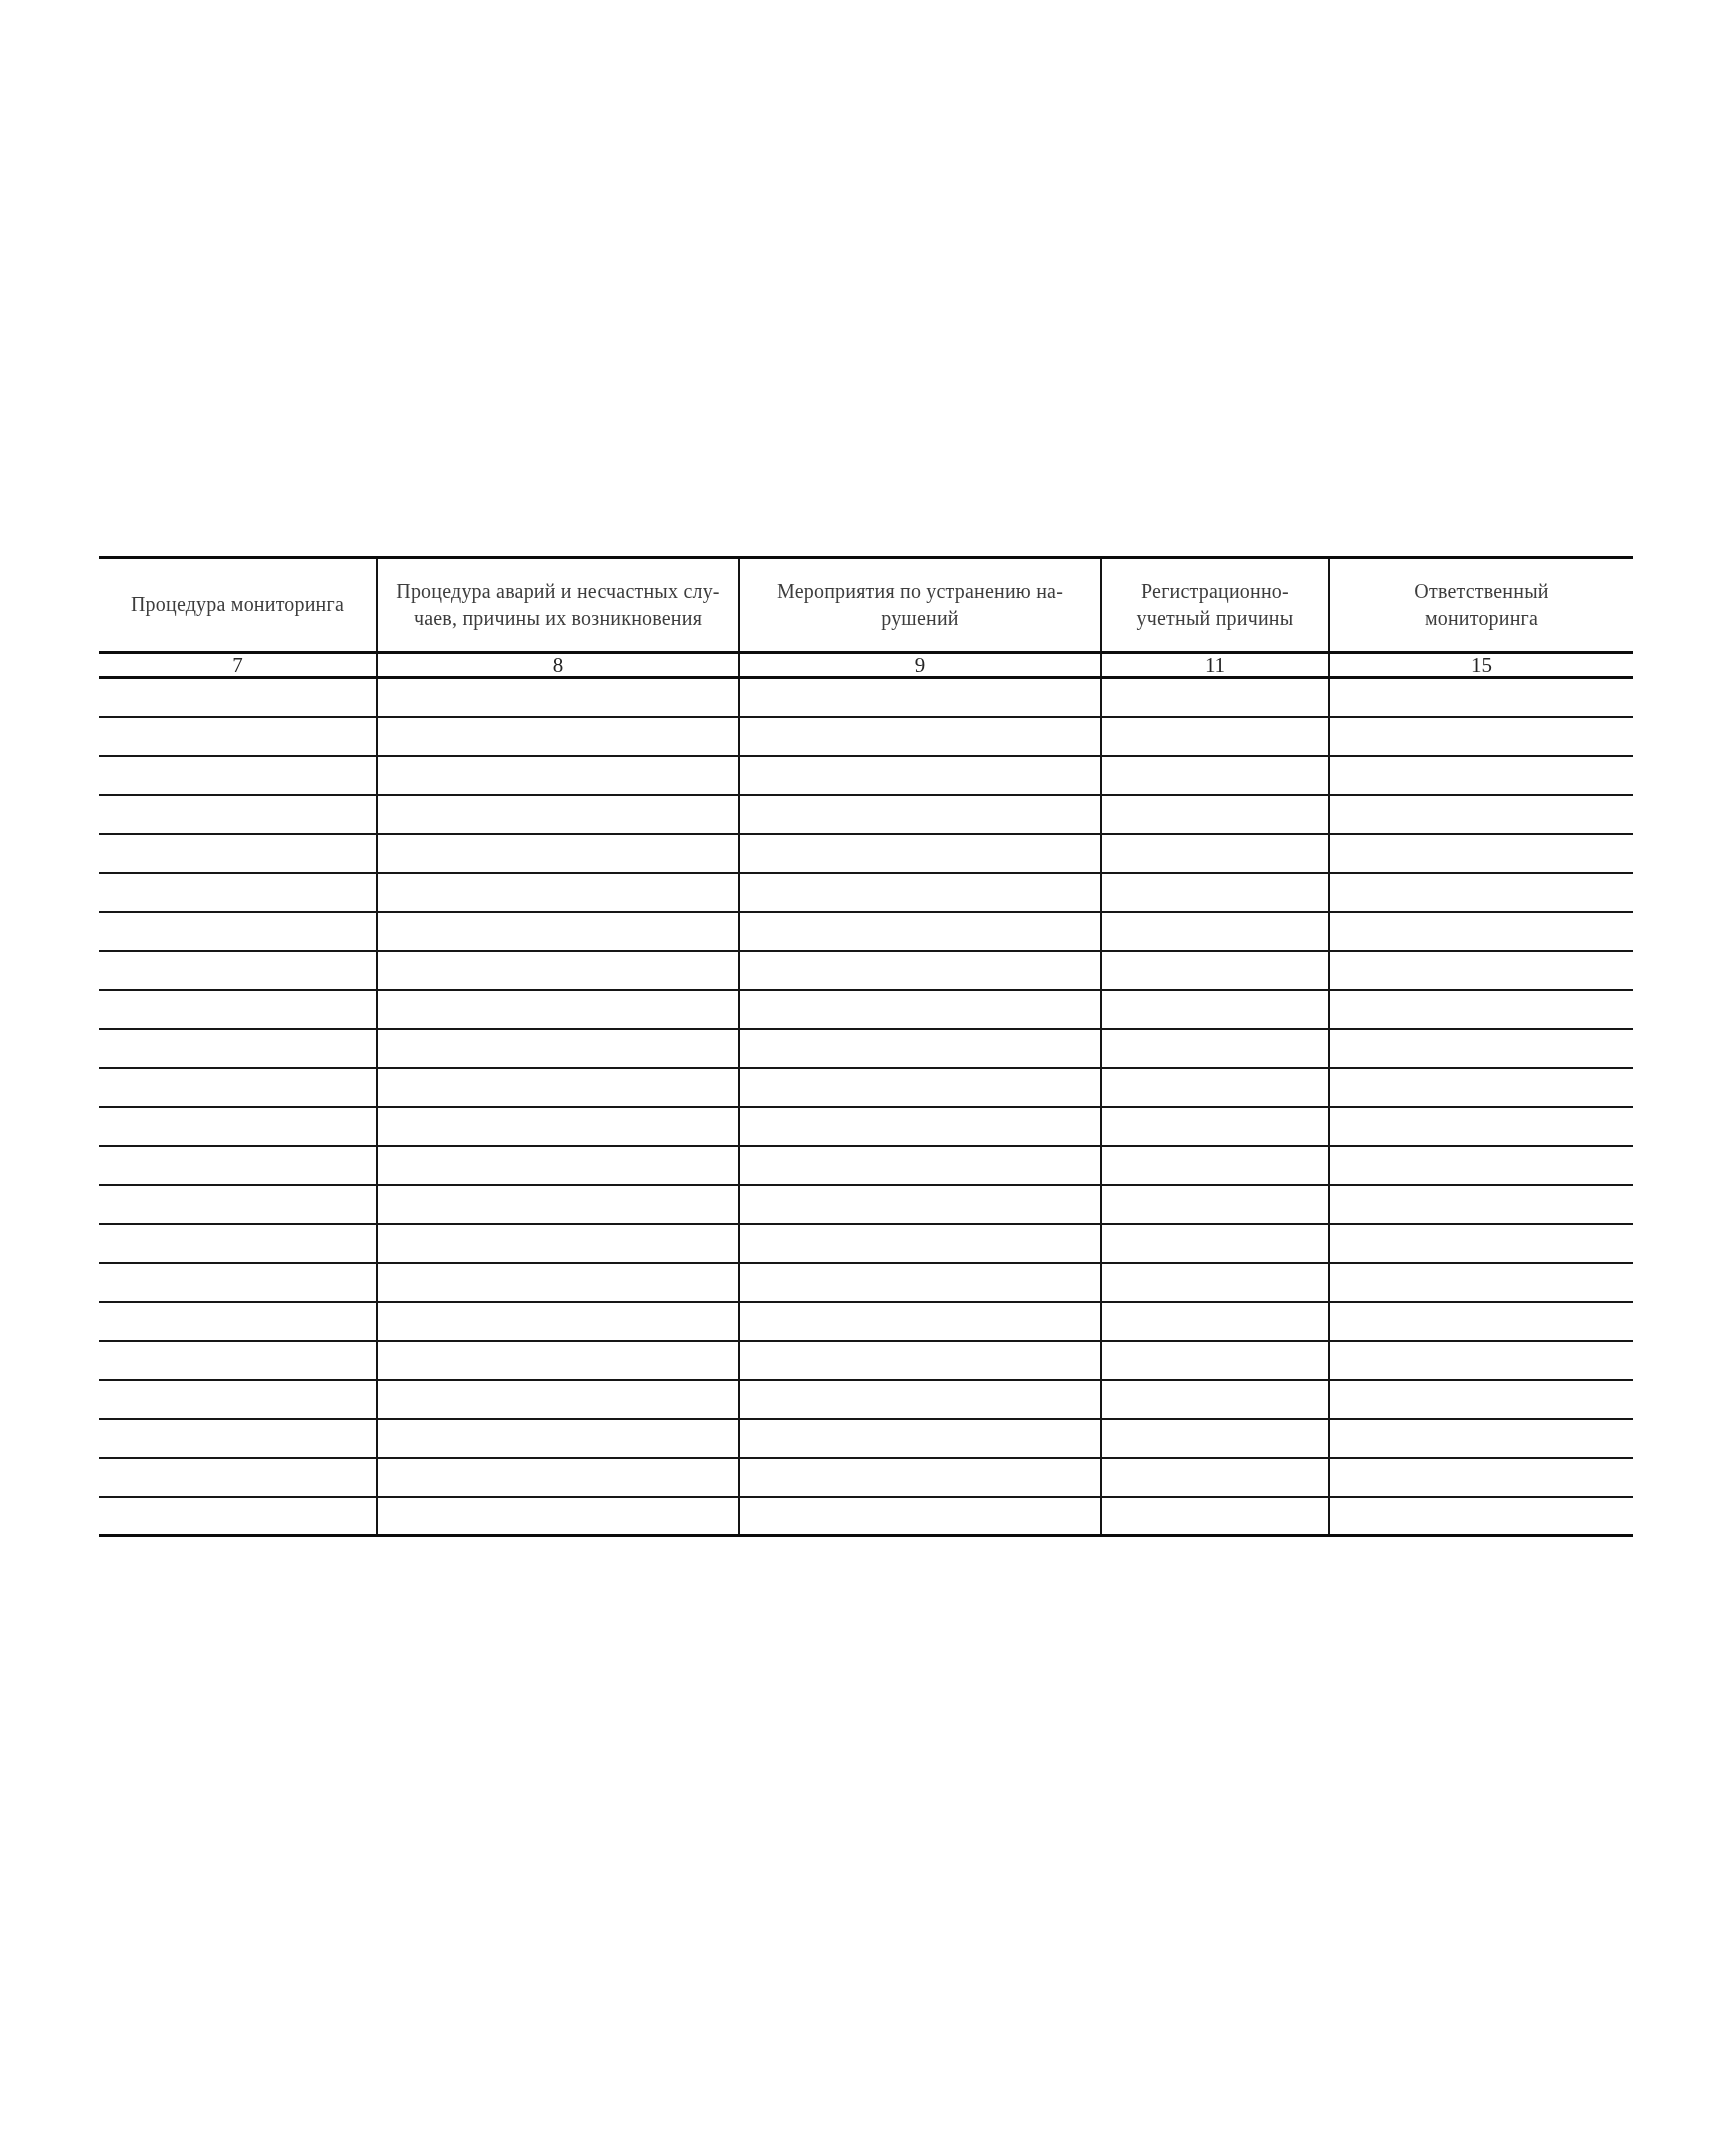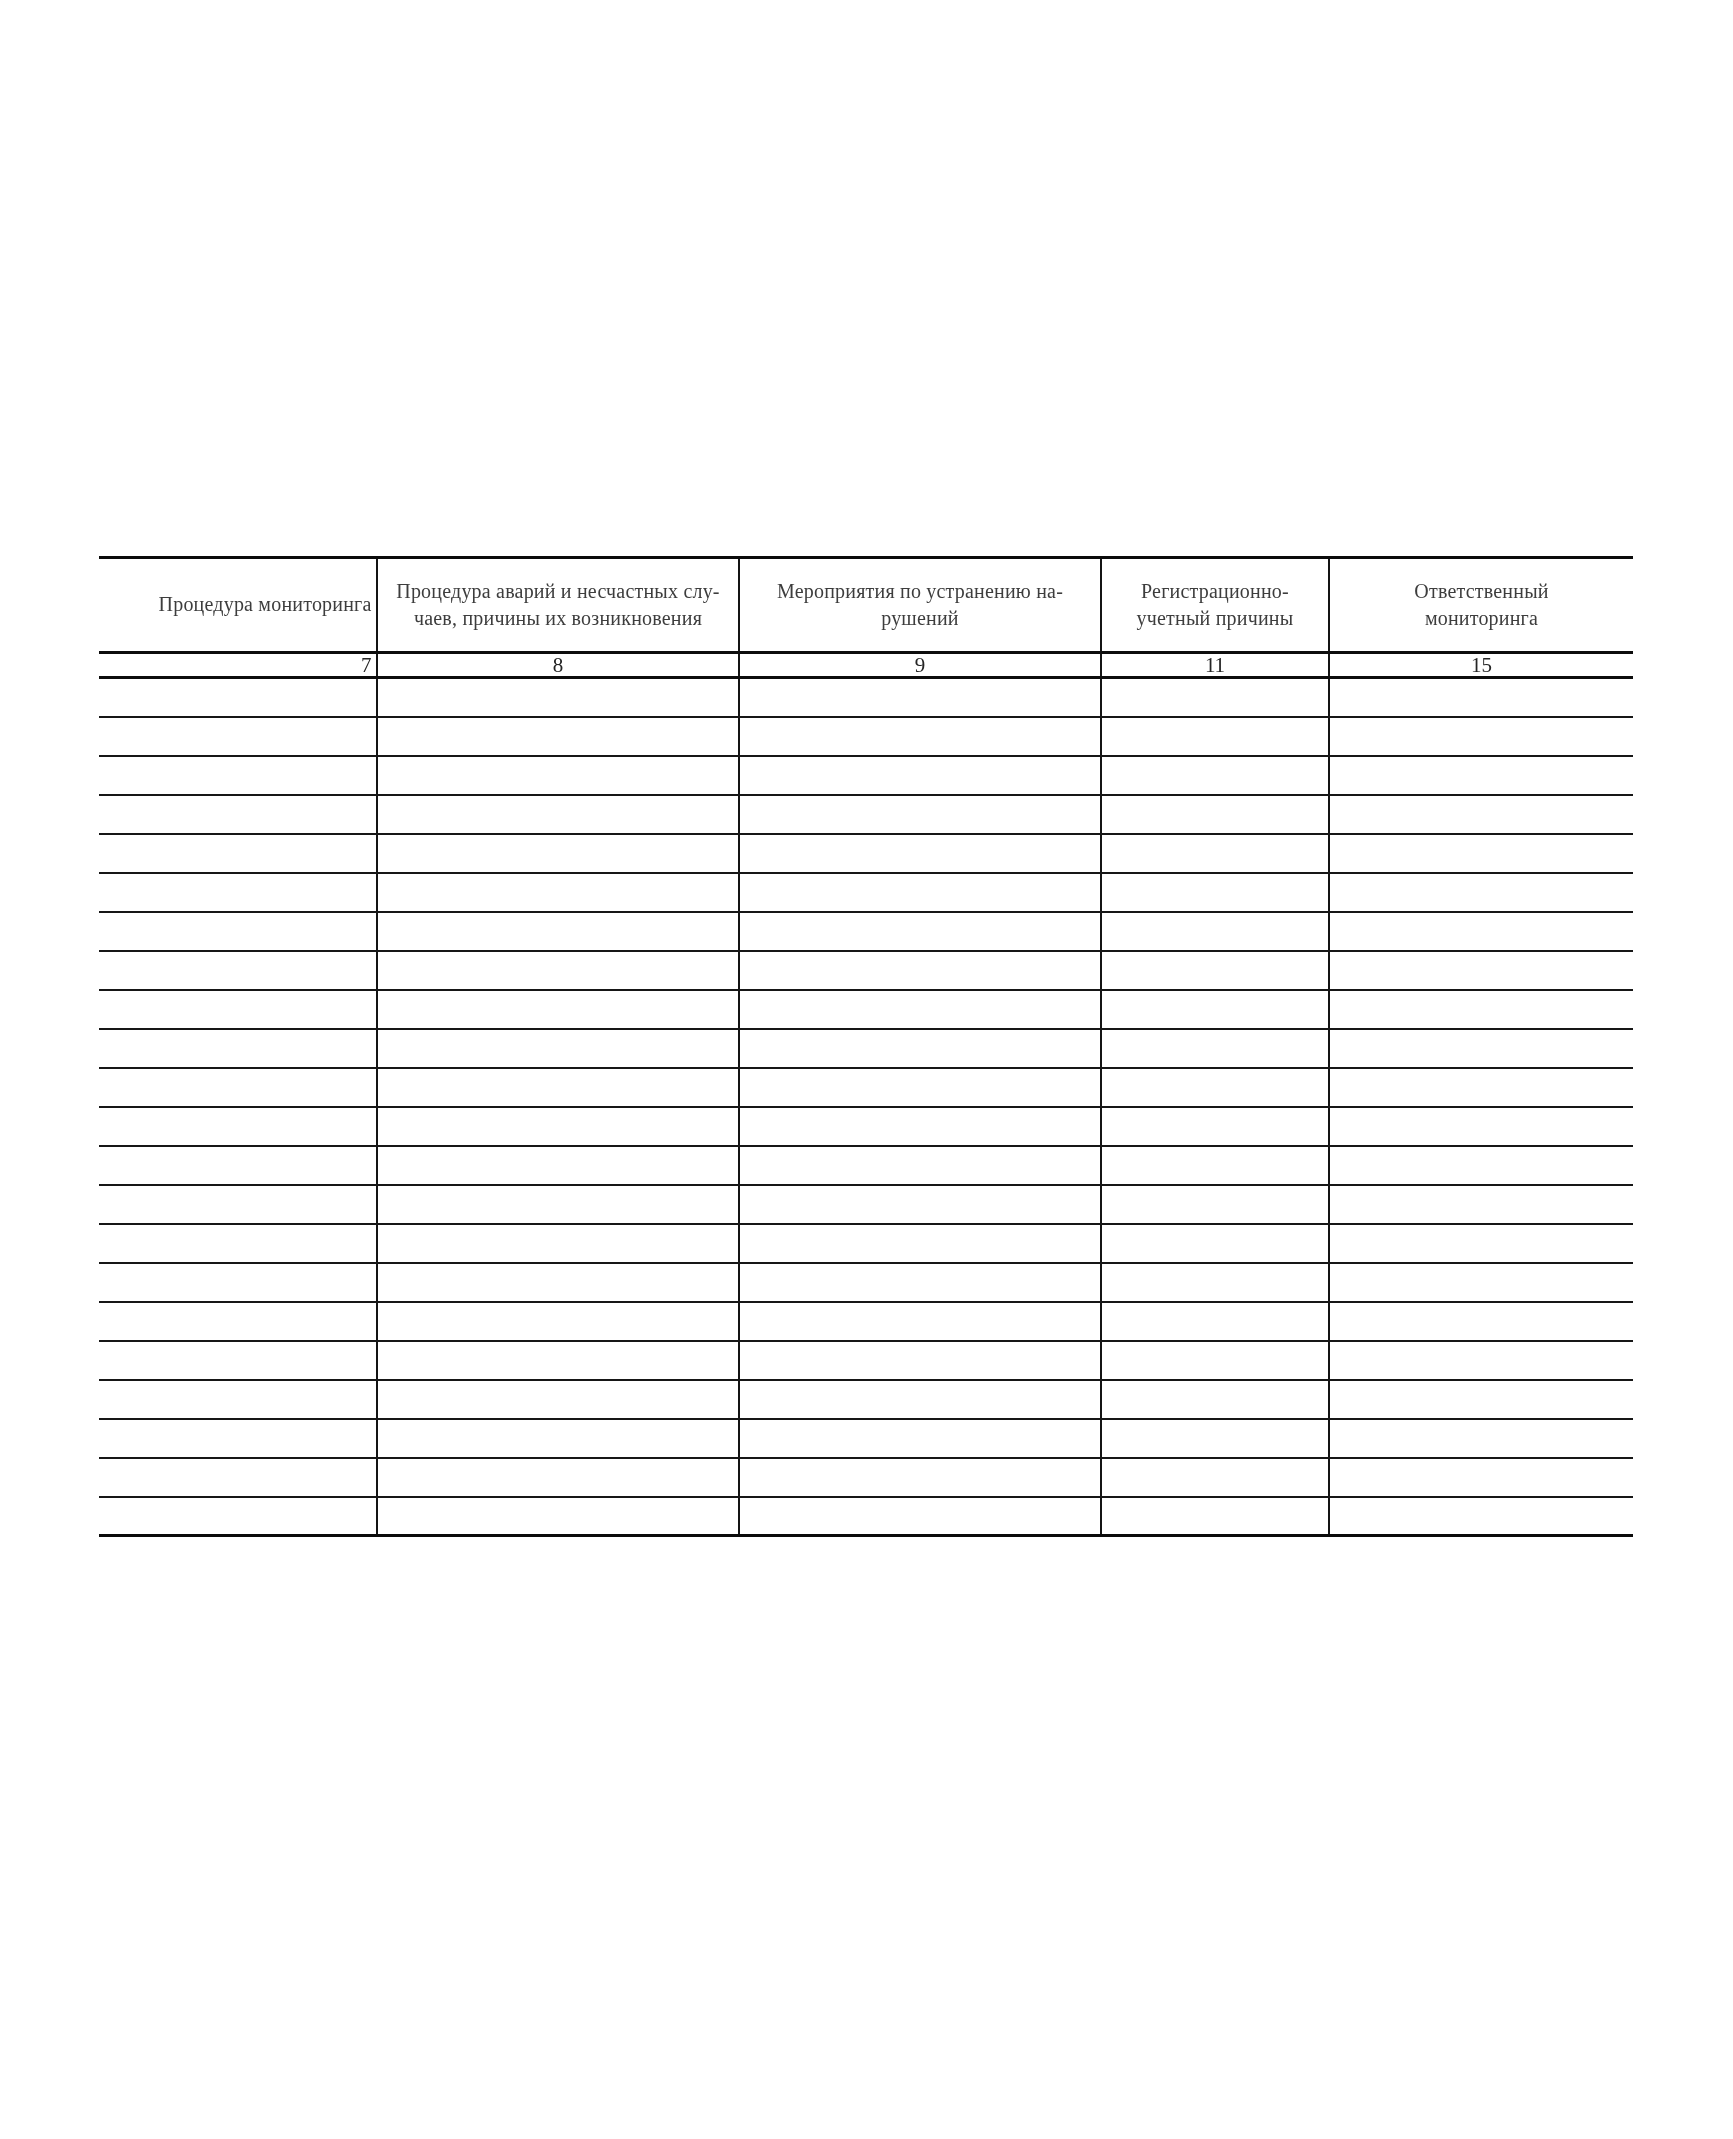--- a/index.html
+++ b/index.html
@@ -35,21 +35,20 @@
   }
   table.journal th,
   table.journal td {
     padding: 0 4.4px;
     border-left: 2.2px solid #141414;
     box-sizing: border-box;
   }
   table.journal th:first-child,
   table.journal td:first-child {
     border-left: none;
-    text-align: right;
   }
   tr.titles th {
     height: 95px;
     border-bottom: 3px solid #0d0d0d;
     font-weight: normal;
     font-size: 20px;
     line-height: 27.4px;
     color: #3d3d3d;
     text-align: center;
     vertical-align: middle;

